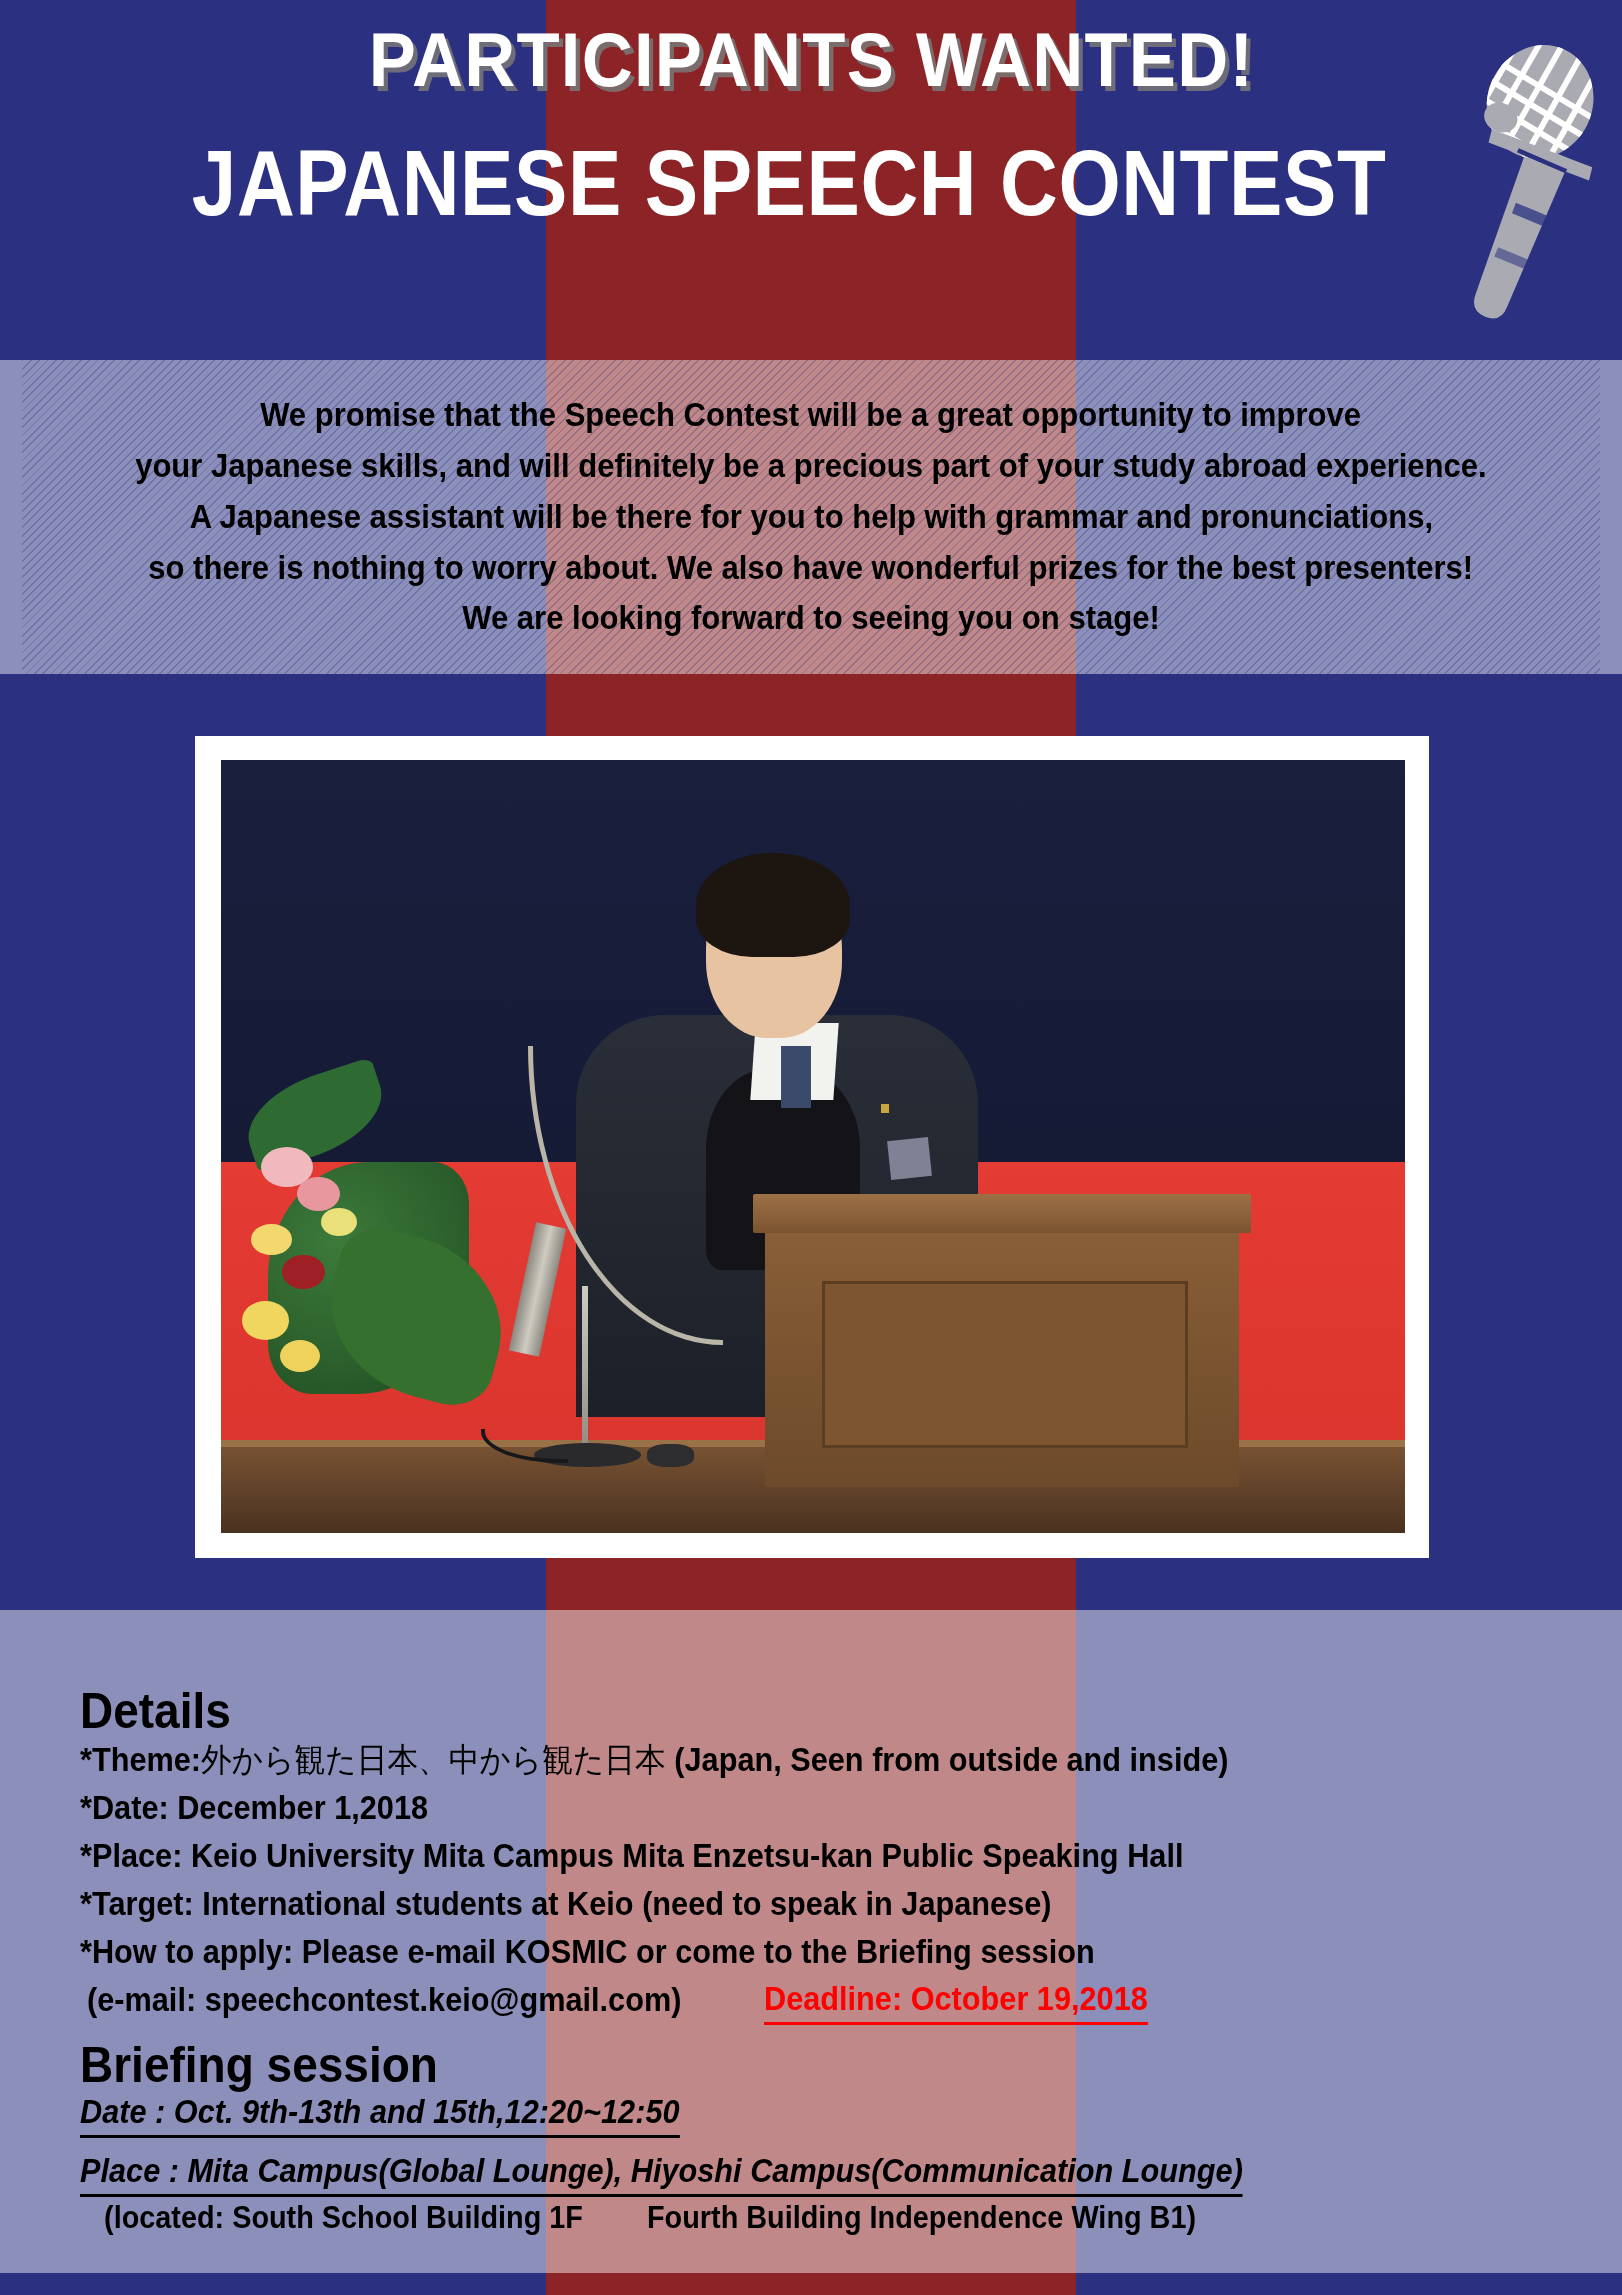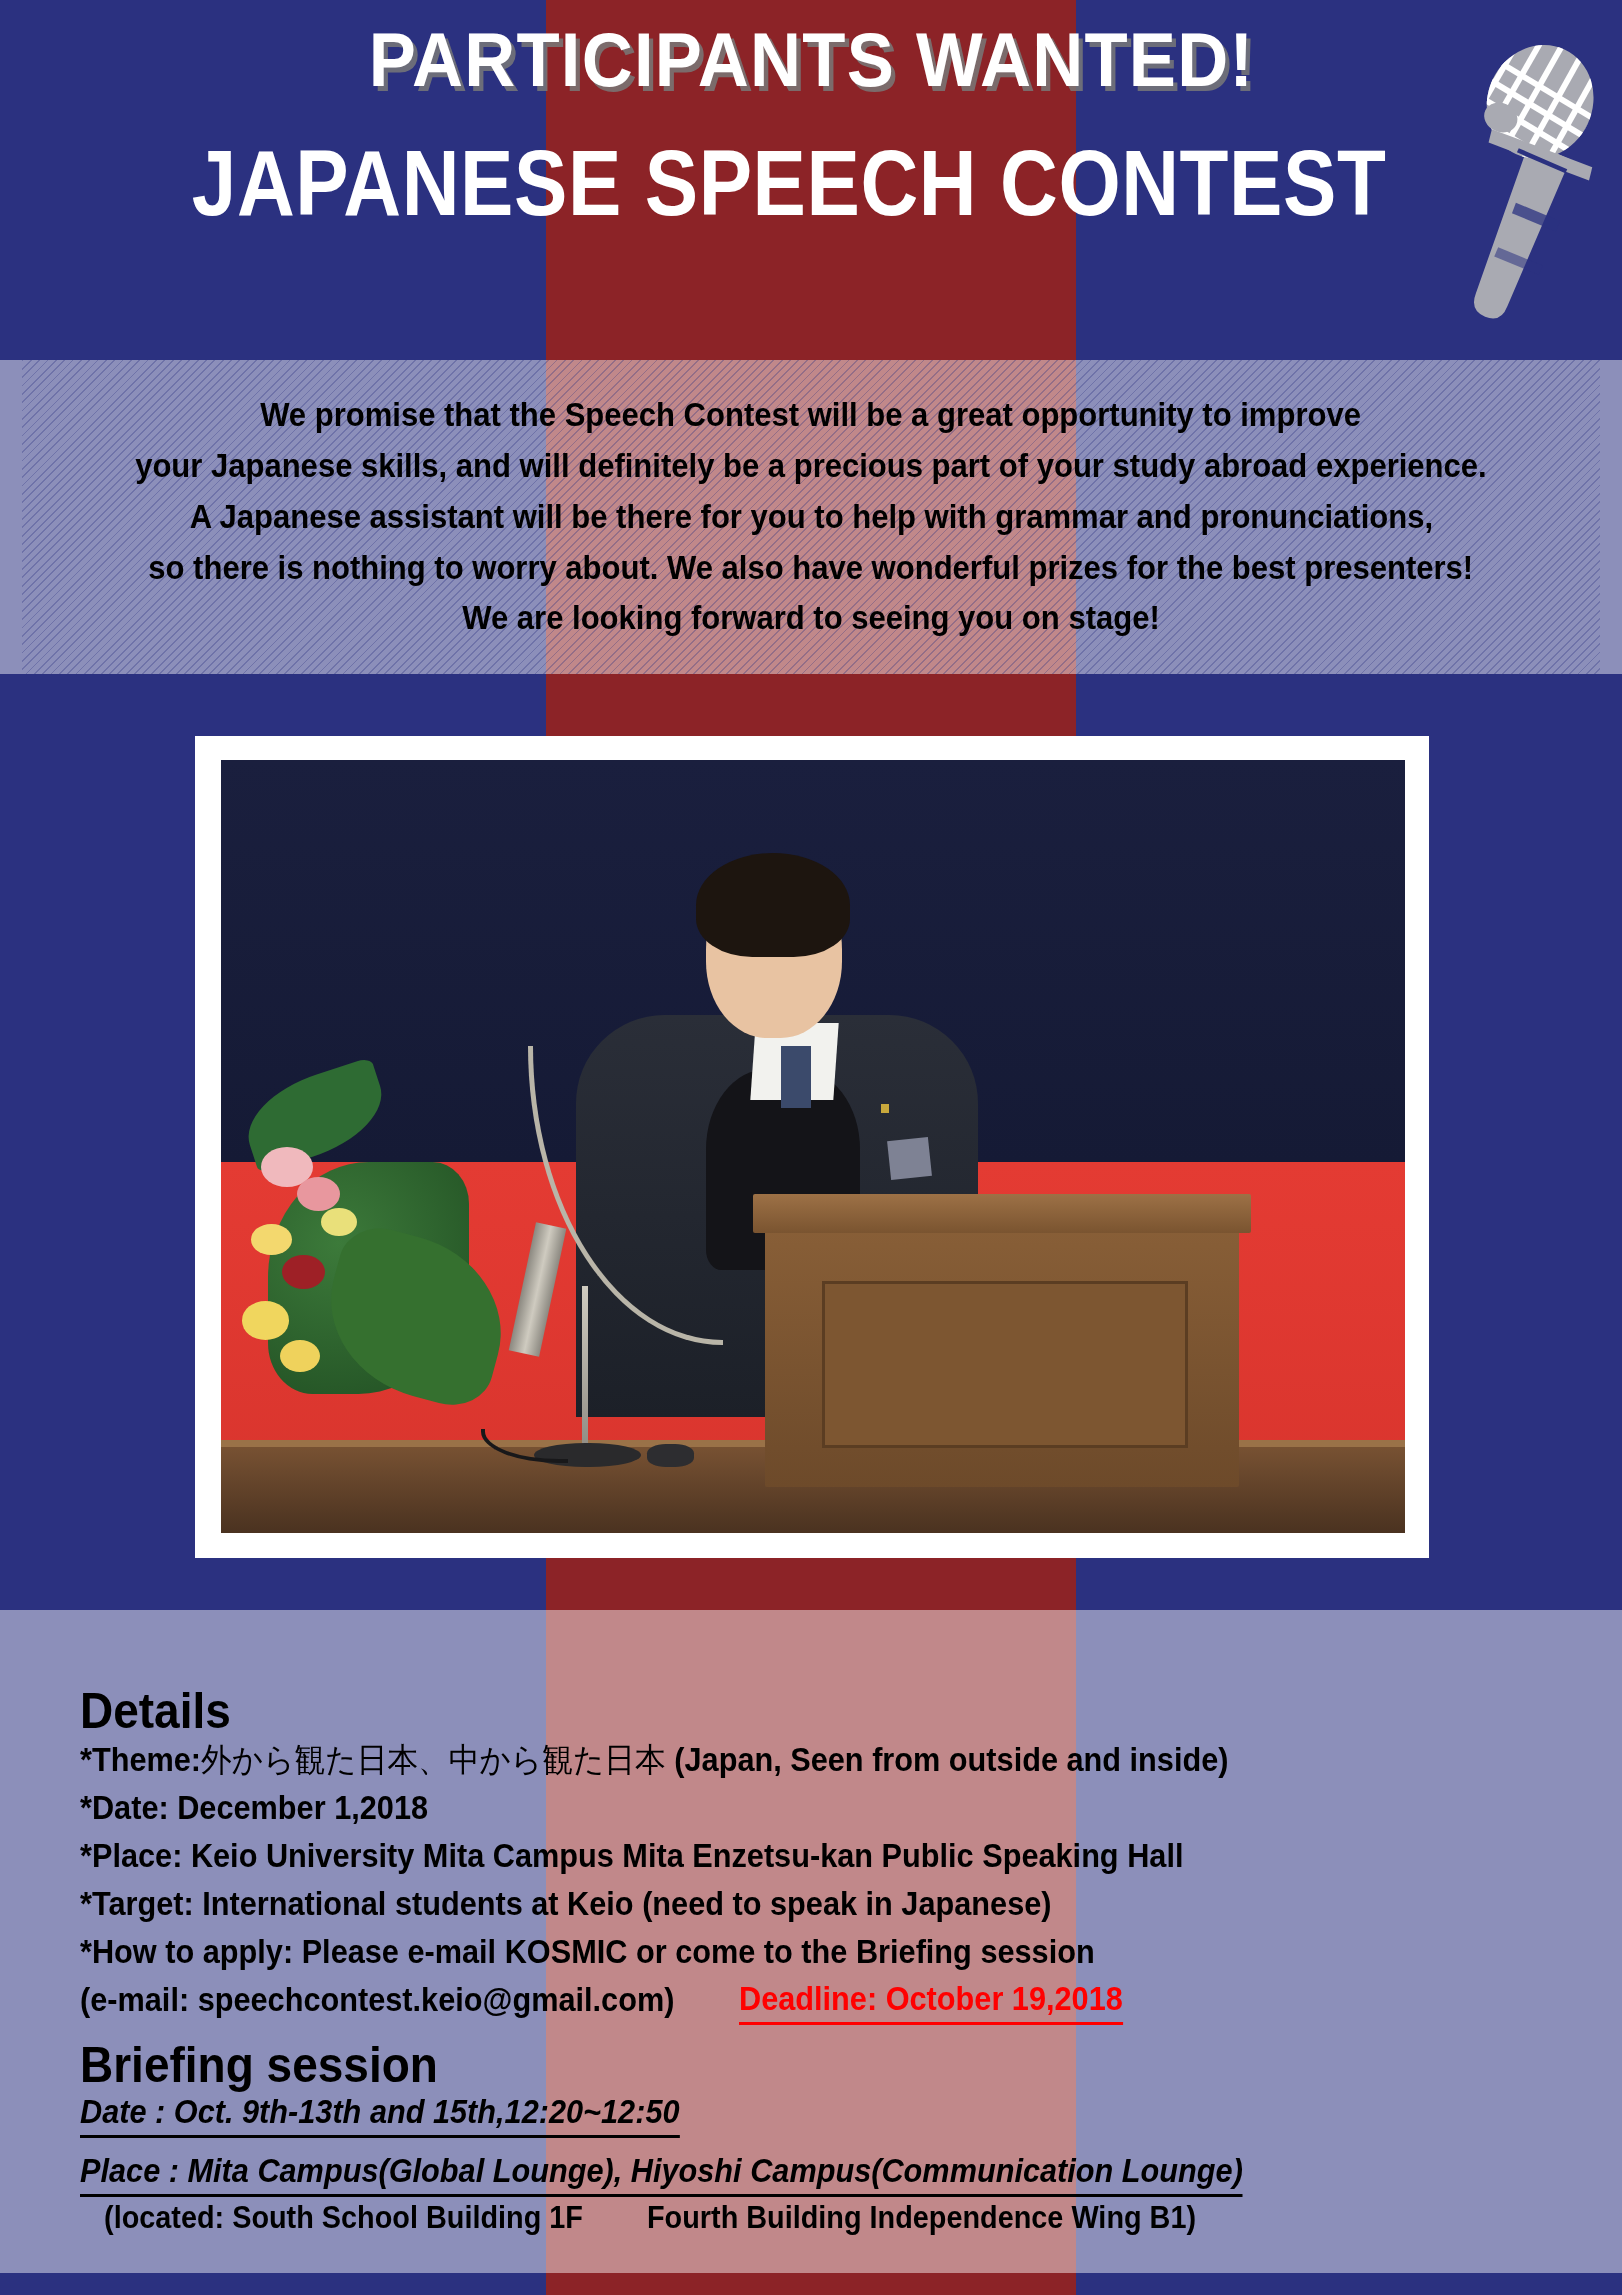--- a/index.html
+++ b/index.html
@@ -128,21 +128,21 @@
     font-weight:bold;font-size:50px;line-height:1.02;margin:0 0 2.6px 0;
     font-family:"Liberation Sans Narrow","Liberation Sans",sans-serif;
     transform:scaleX(.92);transform-origin:left center;white-space:nowrap;
   }
   .d-line{
     font-weight:bold;font-size:33px;line-height:1.22;margin:0;white-space:nowrap;
     font-family:"Liberation Sans Narrow","Liberation Sans",sans-serif;
     transform:scaleX(.93);transform-origin:left center;
   }
   .jp{font-family:"DejaVu Sans","Liberation Sans",sans-serif;font-weight:normal;}
-  .apply-row{display:flex;align-items:flex-start;gap:20px;white-space:nowrap;}
+  .apply-row{display:flex;align-items:flex-start;gap:38px;white-space:nowrap;margin-left:7px;}
   .deadline{
     color:#ff0000;font-weight:bold;font-size:33px;
     border-bottom:3.3px solid #ff0000;padding-bottom:3.9px;display:inline-block;
     font-family:"Liberation Sans Narrow","Liberation Sans",sans-serif;
     transform:scaleX(.93);transform-origin:left center;
   }
   .b-line{
     font-weight:bold;font-style:italic;font-size:33px;line-height:1.18;margin:0;
     border-bottom:3.3px solid #000;display:inline-block;padding-bottom:2.6px;white-space:nowrap;
     font-family:"Liberation Sans Narrow","Liberation Sans",sans-serif;

